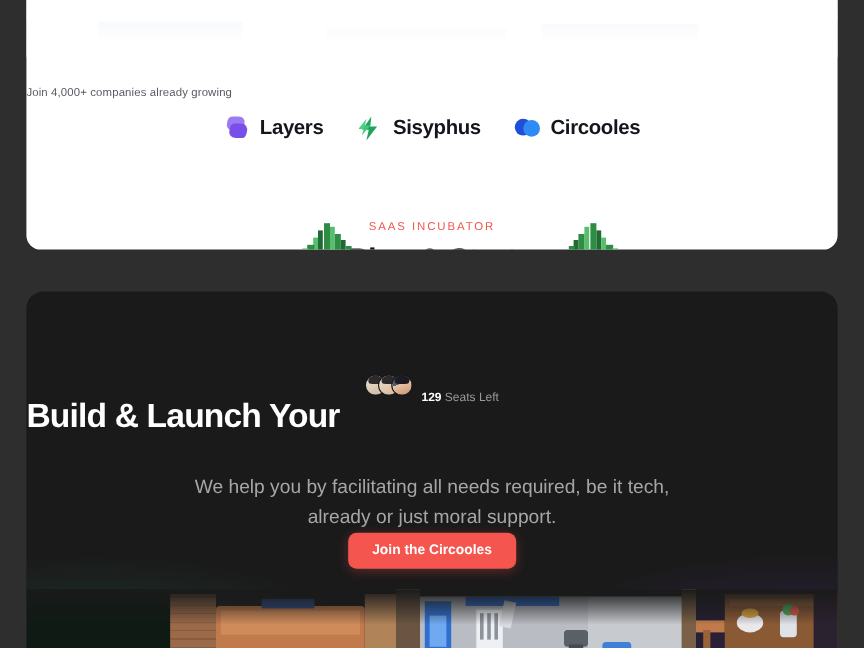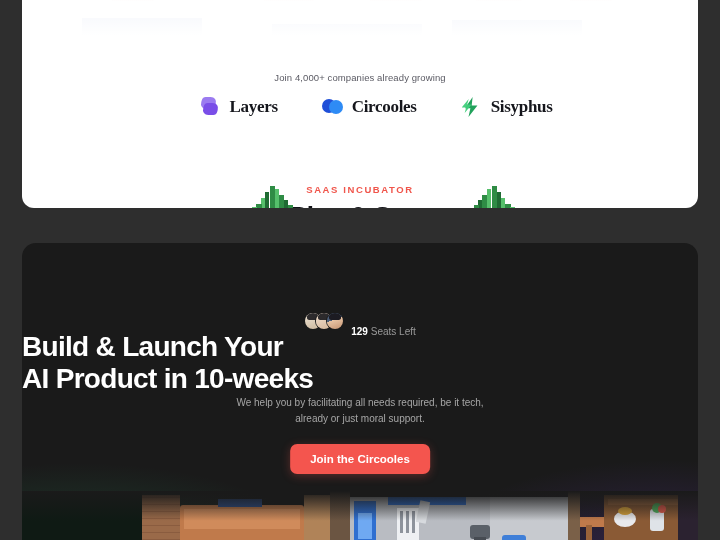--- a/index.html
+++ b/index.html
@@ -33,27 +33,27 @@
   }
   .cloudband .pcf { position: absolute; background: #f3f5fb; }
   .cloudband .fade {
     position: absolute; left: 0; bottom: 0; width: 100%; height: 46px;
     background: linear-gradient(180deg, rgba(255,255,255,0) 0%, #ffffff 72%);
   }
 
   
   .join-line {
     position: absolute; left: 0; top: 172px; width: 100%;
-    text-align: center; font-size: 9.5px; color: #5a5a63; letter-spacing: .1px;
+    font-size: 9.5px; color: #5a5a63; letter-spacing: .1px;
   }
 
   
   .logos {
-    position: absolute; left: 16px; top: 196px; width: 100%;
-    display: flex; justify-content: center; align-items: center; gap: 44px; font-family: Liberation Serif, serif;
+    position: absolute; left: 0; top: 196px; width: 100%;
+    display: flex; justify-content: center; align-items: center; gap: 28px;
   }
   .logo { display: flex; align-items: center; gap: 8px; }
   .logo .lname { font-size: 17px; font-weight: 700; color: #15161c; letter-spacing: -0.3px; }
   .lmark { width: 22px; height: 22px; position: relative; flex: 0 0 22px; }
 
   
   .m-layers .p1, .m-layers .p2 {
     position: absolute; width: 15px; height: 12px; border-radius: 3px 7px 3px 7px;
     transform: skewX(-16deg);
   }
@@ -101,21 +101,21 @@
     position: absolute; left: -2px; top: 5px; width: 22px; height: 8px;
     background: #ffffff; border-radius: 50%;
   }
   .m-hour .lo { position: absolute; left: 0; top: 0; width: 100%; height: 7px; background: #1aa0f5; }
 
   
   .incubator {
     position: absolute; left: 0; top: 284px; width: 100%; text-align: center;
   }
   .inc-kicker {
-    font-size: 9.5px; font-weight: 700; color: #f0554b; letter-spacing: 1.6px; text-align: center;
+    font-size: 9.5px; font-weight: 400; color: #f0554b; letter-spacing: 1.6px; text-align: center;
   }
   .inc-title {
     margin-top: 6px; font-size: 26px; font-weight: 800; color: #111217; letter-spacing: -0.6px;
   }
   .plant { position: absolute; top: 286px; width: 44px; height: 34px; }
   .plant.left  { left: 230px; }
   .plant.right { left: 452px; }
   .leaf { position: absolute; background: #2f8c45; }
   .leaf.lt { background: #56bf6b; }
   .leaf.dk { background: #1f6b33; }
@@ -153,21 +153,21 @@
   .seats-text { font-size: 10px; color: #9a9a9a; margin-top: 21px; }
   .seats-text b { color: #ffffff; font-weight: 700; }
 
   .dk-head {
     position: absolute; left: 0; top: 88px; width: 100%; text-align: left;
     color: #ffffff; font-size: 28px; font-weight: 800; line-height: 1.13;
     letter-spacing: -0.7px;
   }
   .dk-sub {
     position: absolute; left: 0; top: 152px; width: 100%; text-align: center;
-    color: #a6a6a6; font-size: 10px; line-height: 1.55;
+    color: #a6a6a6; font-size: 16px; line-height: 1.55;
   }
   .cta {
     position: absolute; left: 50%; top: 201px; transform: translateX(-50%);
     background: #f4554e; color: #ffffff; border: none;
     font-family: "Liberation Sans", sans-serif;
     font-size: 11.5px; font-weight: 700;
     padding: 9px 20px; border-radius: 7px; cursor: pointer;
     box-shadow: 0 2px 10px rgba(244,85,78,.30);
   }
 
@@ -221,33 +221,33 @@
 
       <div class="logo">
         <span class="lmark m-layers">
           <span class="p1"></span>
             <span class="p2"></span>
         </span>
         <span class="lname">Layers</span>
       </div>
 
       <div class="logo">
+        <span class="lmark m-sis">
+          <span class="bolt"></span>
+            <span class="bolt2"></span>
+        </span>
+        <span class="lname">Sisyphus</span>
+      </div>
+
+      <div class="logo">
         <span class="lmark m-circ">
           <span class="c1"></span>
             <span class="c2"></span>
         </span>
         <span class="lname">Circooles</span>
-      </div>
-
-      <div class="logo">
-        <span class="lmark m-sis">
-          <span class="bolt"></span>
-            <span class="bolt2"></span>
-        </span>
-        <span class="lname">Sisyphus</span>
       </div>
 
 
 
     </div>
 
     <div class="incubator">
       <div class="inc-kicker">SAAS INCUBATOR</div>
       <div class="inc-title">Plan &amp; Start</div>
     </div>
@@ -293,21 +293,20 @@
         <span class="av av3">
             <span class="face"></span>
             <span class="hair"></span>
           </span>
       </span>
       <span class="seats-text"><b>129</b> <span>Seats Left</span></span>
     </div>
 
     <div class="dk-head">
       <div>Build &amp; Launch Your</div>
-      <div>AI Product in 10-weeks</div>
     </div>
 
     <div class="dk-sub">
       <div>We help you by facilitating all needs required, be it tech,</div>
       <div>already or just moral support.</div>
     </div>
 
     <button class="cta">Join the Circooles</button>
 
     <div class="room">

